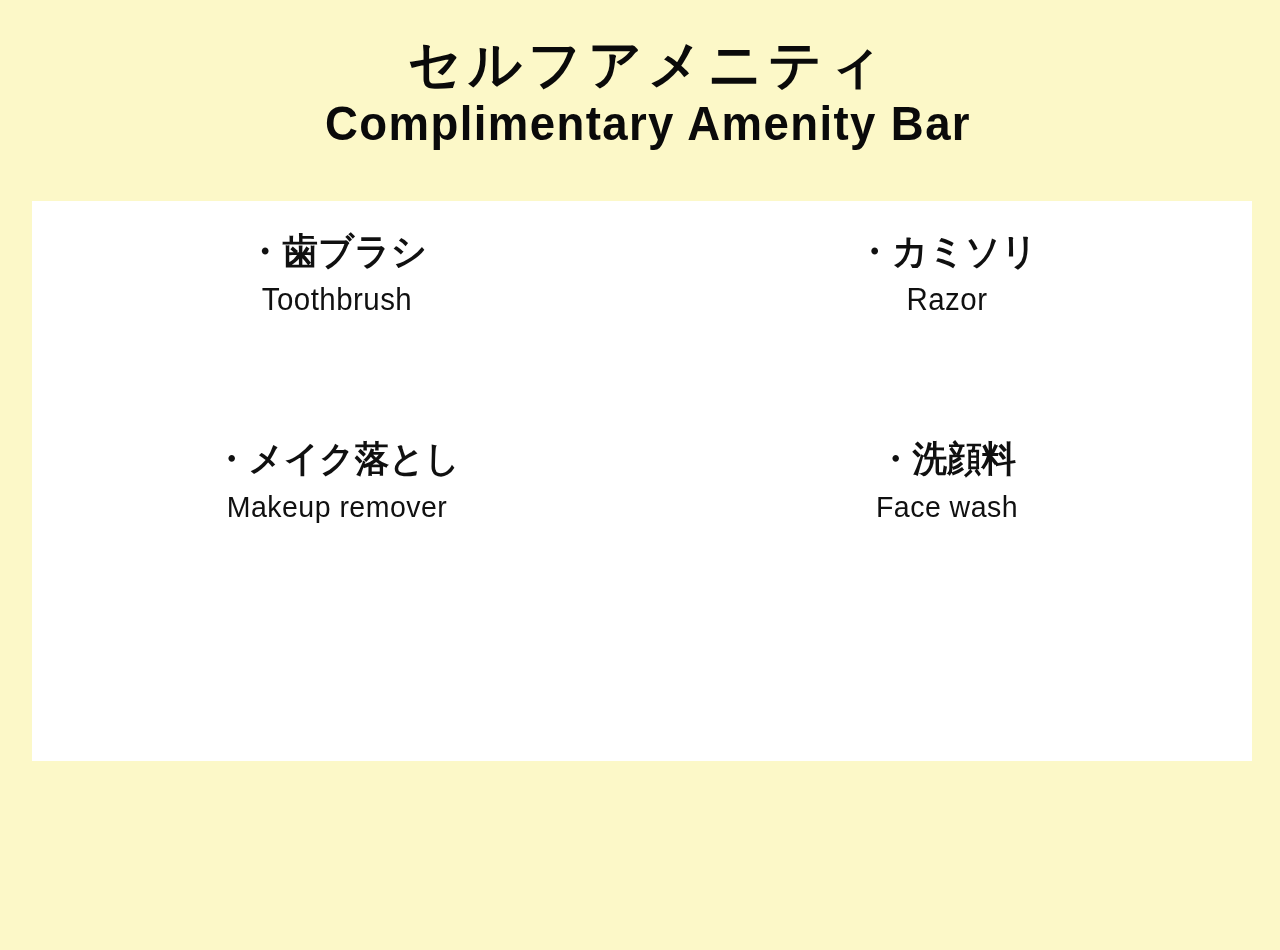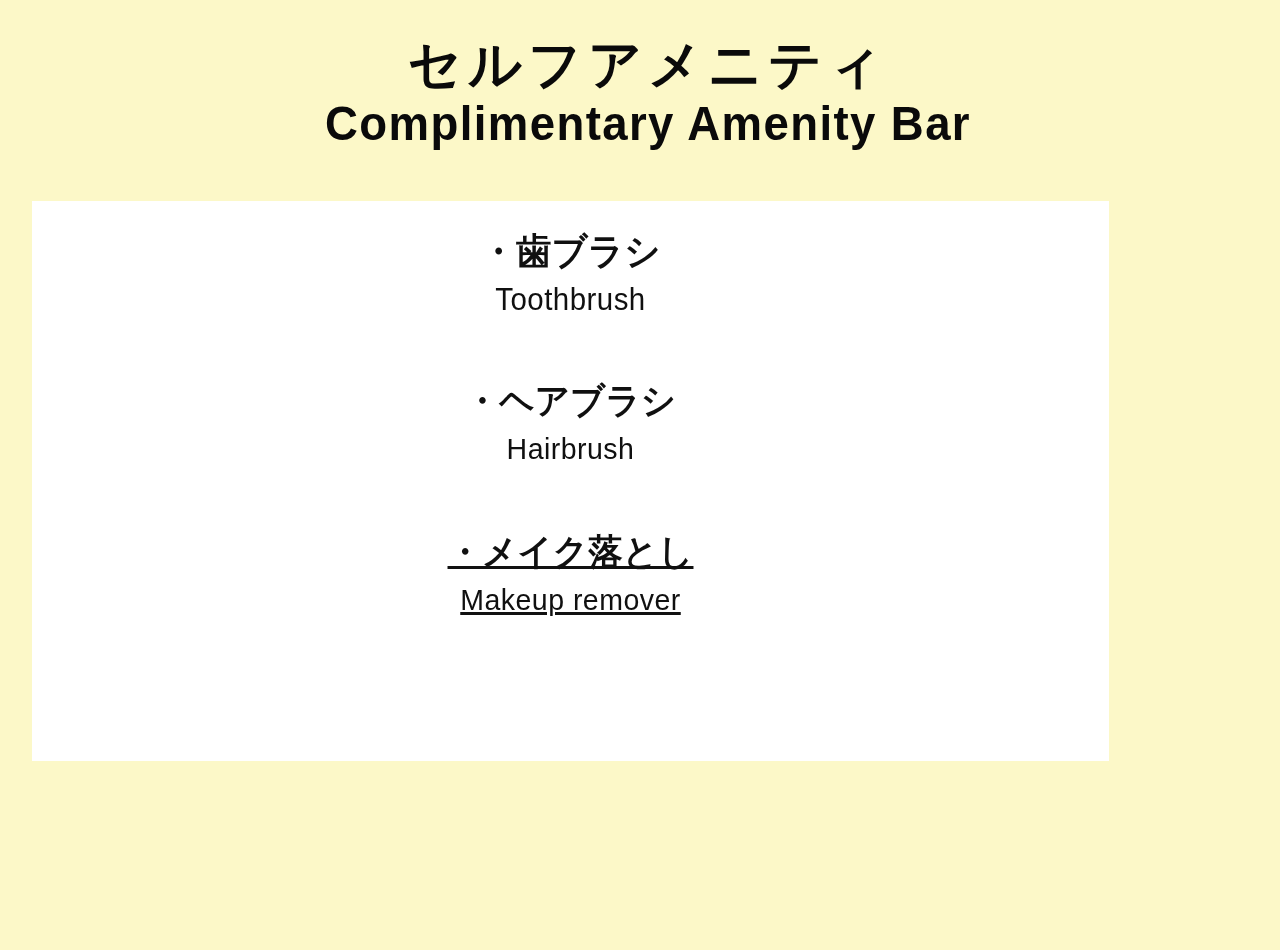--- a/index.html
+++ b/index.html
@@ -54,21 +54,21 @@
     color: #0a0a0a;
     white-space: nowrap;
     transform: scaleX(0.93);
   }
 
   
   .panel {
     position: absolute;
     left: 32px;
     top: 201px;
-    width: 1077px;
+    width: 1220px;
     height: 560px;
     background: #ffffff;
     box-sizing: border-box;
   }
 
   .rows {
     position: absolute;
     left: 0;
     top: 0;
     width: 100%;
@@ -79,21 +79,21 @@
   }
 
   .row {
     display: flex;
     width: 100%;
     box-sizing: border-box;
   }
 
   .row-1 { padding-top: 26px; }
   .row-2 { padding-top: 56px; }
-  .row-3 { padding-top: 58px; text-decoration: underline; }
+  .row-3 { padding-top: 58px; }
 
   .item {
     flex: 1 1 0;
     text-align: center;
     box-sizing: border-box;
     padding: 0 4px;
   }
 
   .item-ja {
     display: block;
@@ -137,32 +137,36 @@
   </div>
 
   <div class="panel">
     <div class="rows">
 
       <div class="row row-1">
         <div class="item">
           <span class="item-ja">・歯ブラシ</span>
           <span class="item-en">Toothbrush</span>
         </div>
+        <div class="item">
+          <span class="item-ja">・カミソリ</span>
+          <span class="item-en">Razor</span>
+        </div>
       </div>
 
       <div class="row row-2">
-        <div class="item">
-          <span class="item-ja">・ヘアブラシ</span>
-          <span class="item-en">Hairbrush</span>
-        </div>
       </div>
 
       <div class="row row-3">
         <div class="item">
           <span class="item-ja">・メイク落とし</span>
           <span class="item-en">Makeup remover</span>
+        </div>
+        <div class="item">
+          <span class="item-ja">・洗顔料</span>
+          <span class="item-en">Face wash</span>
         </div>
       </div>
 
     </div>
   </div>
 
 </div>
 
 </body></html>

